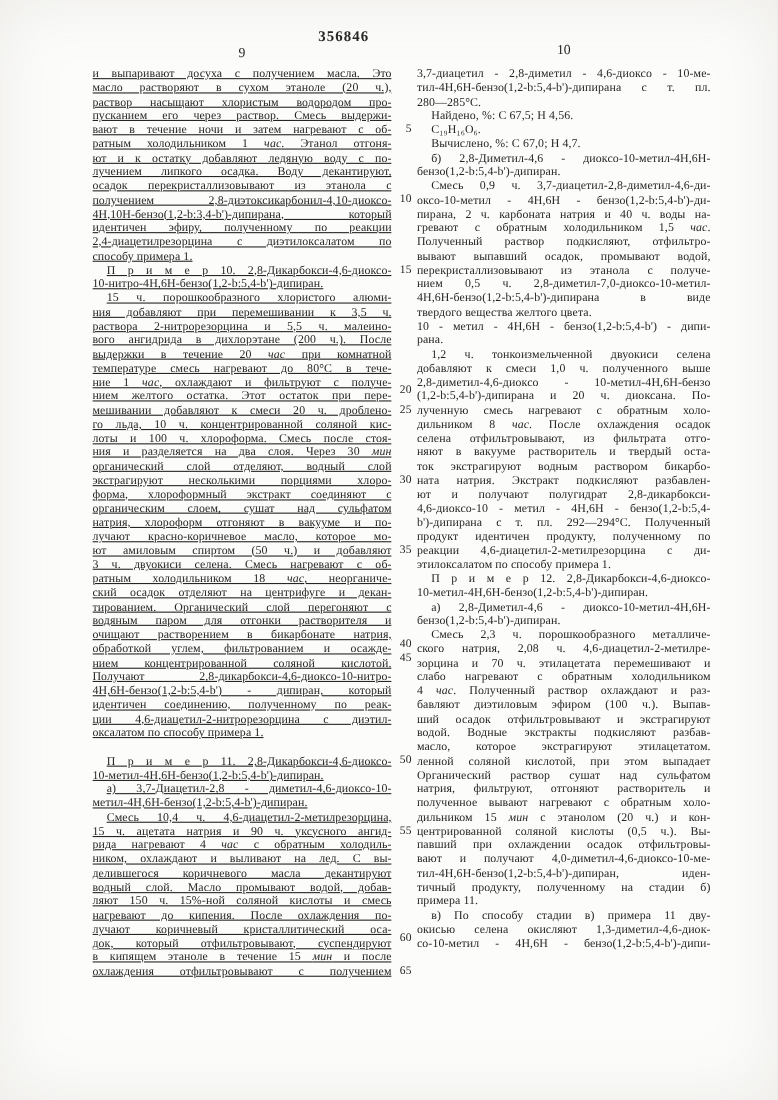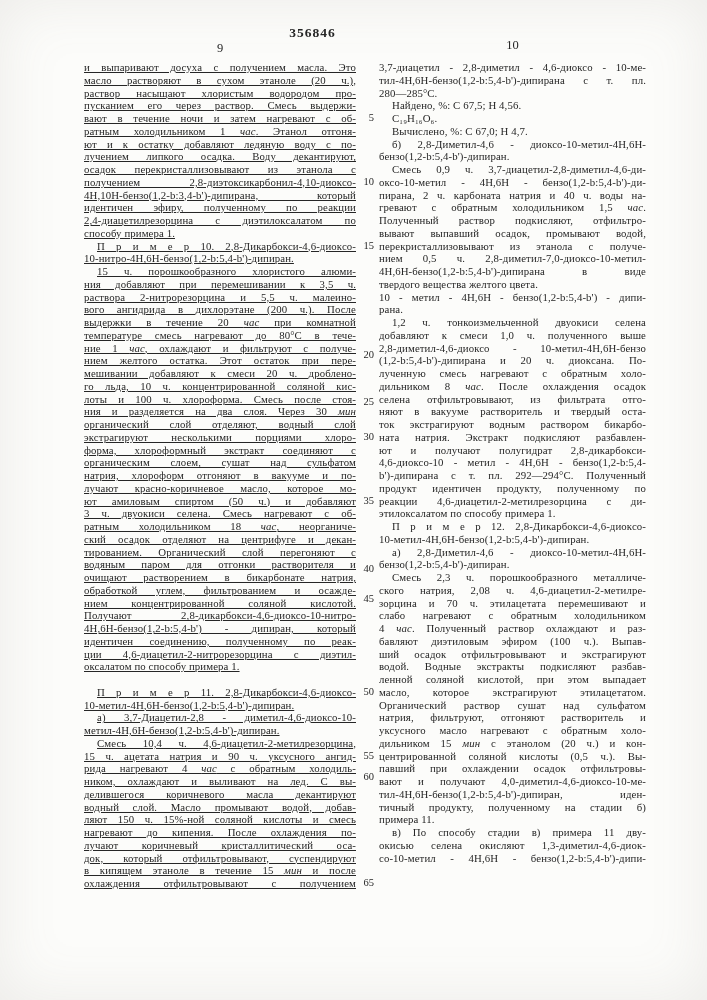--- a/index.html
+++ b/index.html
@@ -105,28 +105,28 @@
       <div class="line">лучают коричневый кристаллитический оса-</div>
       <div class="line">док, который отфильтровывают, суспендируют</div>
       <div class="line">в кипящем этаноле в течение 15 <i>мин</i> и после</div>
       <div class="line">охлаждения отфильтровывают с получением</div>
     </div>
   <div class="gutter" id="gutter">
       <div class="gnum" style="top: 51px;">5</div>
       <div class="gnum" style="top: 114.75px;">10</div>
       <div class="gnum" style="top: 178.5px;">15</div>
       <div class="gnum" style="top: 260px; margin-top: 28px;">20</div>
-      <div class="gnum" style="top: 306px; margin-top: 29px;">25</div>
+      <div class="gnum" style="top: 306px;">25</div>
       <div class="gnum" style="top: 369.75px;">30</div>
       <div class="gnum" style="top: 433.5px;">35</div>
-      <div class="gnum" style="top: 502px;">40</div>
+      <div class="gnum" style="top: 519px;">40</div>
       <div class="gnum" style="top: 532px; text-align: right;">45</div>
       <div class="gnum" style="top: 624.75px;">50</div>
       <div class="gnum" style="top: 688.5px;">55</div>
-      <div class="gnum" style="top: 710px;">60</div>
+      <div class="gnum" style="top: 786px;">60</div>
       <div class="gnum" style="top: 816px;">65</div>
     </div>
   <div class="col col-right" id="col-right">
       <div class="line">3,7-диацетил - 2,8-диметил - 4,6-диоксо - 10-ме-</div>
       <div class="line">тил-4Н,6Н-бензо(1,2-b:5,4-b')-дипирана с т. пл.</div>
       <div class="line parend">280—285°С.</div>
       <div class="line indent parend">Найдено, %: С 67,5; Н 4,56.</div>
       <div class="line indent parend">С₁₉Н₁₆О₆.</div>
       <div class="line indent parend">Вычислено, %: С 67,0; Н 4,7.</div>
       <div class="line indent">б) 2,8-Диметил-4,6 - диоксо-10-метил-4Н,6Н-</div>
@@ -164,25 +164,25 @@
       <div class="line indent">а) 2,8-Диметил-4,6 - диоксо-10-метил-4Н,6Н-</div>
       <div class="line parend">бензо(1,2-b:5,4-b')-дипиран.</div>
       <div class="line indent">Смесь 2,3 ч. порошкообразного металличе-</div>
       <div class="line">ского натрия, 2,08 ч. 4,6-диацетил-2-метилре-</div>
       <div class="line">зорцина и 70 ч. этилацетата перемешивают и</div>
       <div class="line">слабо нагревают с обратным холодильником</div>
       <div class="line">4 <i>час</i>. Полученный раствор охлаждают и раз-</div>
       <div class="line">бавляют диэтиловым эфиром (100 ч.). Выпав-</div>
       <div class="line">ший осадок отфильтровывают и экстрагируют</div>
       <div class="line">водой. Водные экстракты подкисляют разбав-</div>
+      <div class="line">масло, которое экстрагируют этилацетатом.</div>
       <div class="line">ленной соляной кислотой, при этом выпадает</div>
-      <div class="line">масло, которое экстрагируют этилацетатом.</div>
       <div class="line">Органический раствор сушат над сульфатом</div>
       <div class="line">натрия, фильтруют, отгоняют растворитель и</div>
-      <div class="line">уксусного масло нагревают с обратным холо-</div>
+      <div class="line">полученное вывают нагревают с обратным холо-</div>
       <div class="line">дильником 15 <i>мин</i> с этанолом (20 ч.) и кон-</div>
       <div class="line">центрированной соляной кислоты (0,5 ч.). Вы-</div>
       <div class="line">павший при охлаждении осадок отфильтровы-</div>
       <div class="line">вают и получают 4,0-диметил-4,6-диоксо-10-ме-</div>
       <div class="line">тил-4Н,6Н-бензо(1,2-b:5,4-b')-дипиран, иден-</div>
       <div class="line">тичный продукту, полученному на стадии б)</div>
       <div class="line parend">примера 11.</div>
       <div class="line indent">в) По способу стадии в) примера 11 дву-</div>
       <div class="line">окисью селена окисляют 1,3-диметил-4,6-диок-</div>
       <div class="line">со-10-метил - 4Н,6Н - бензо(1,2-b:5,4-b')-дипи-</div>

